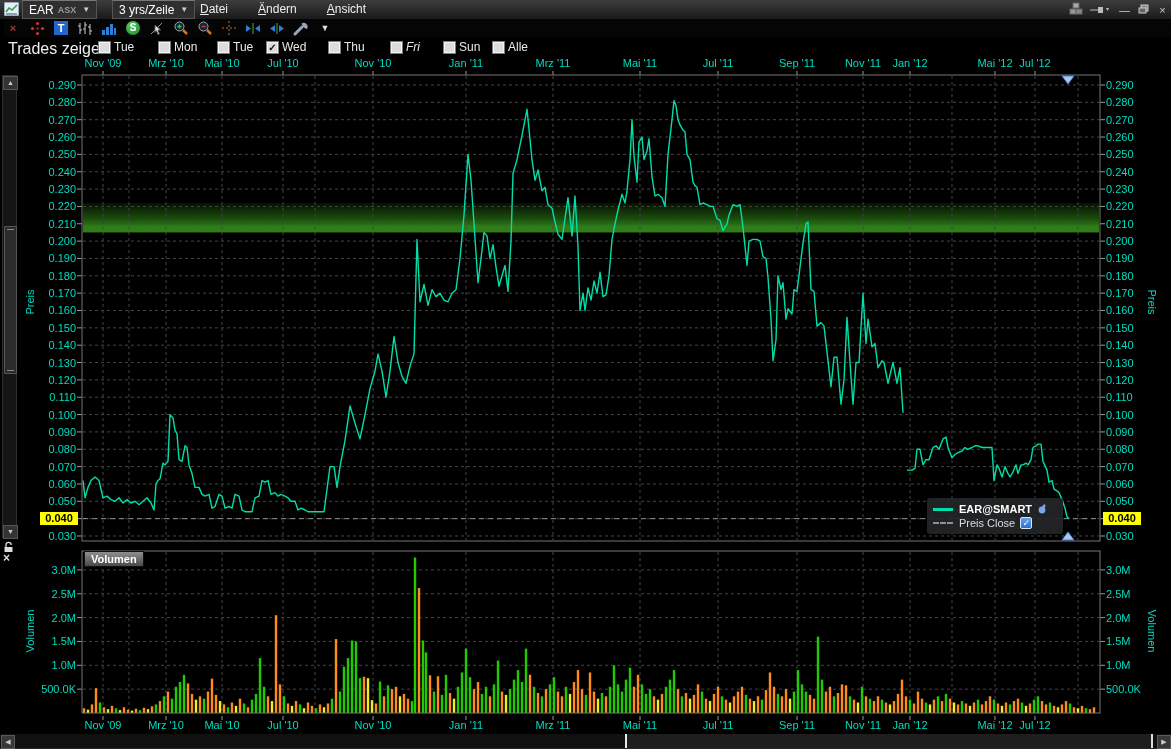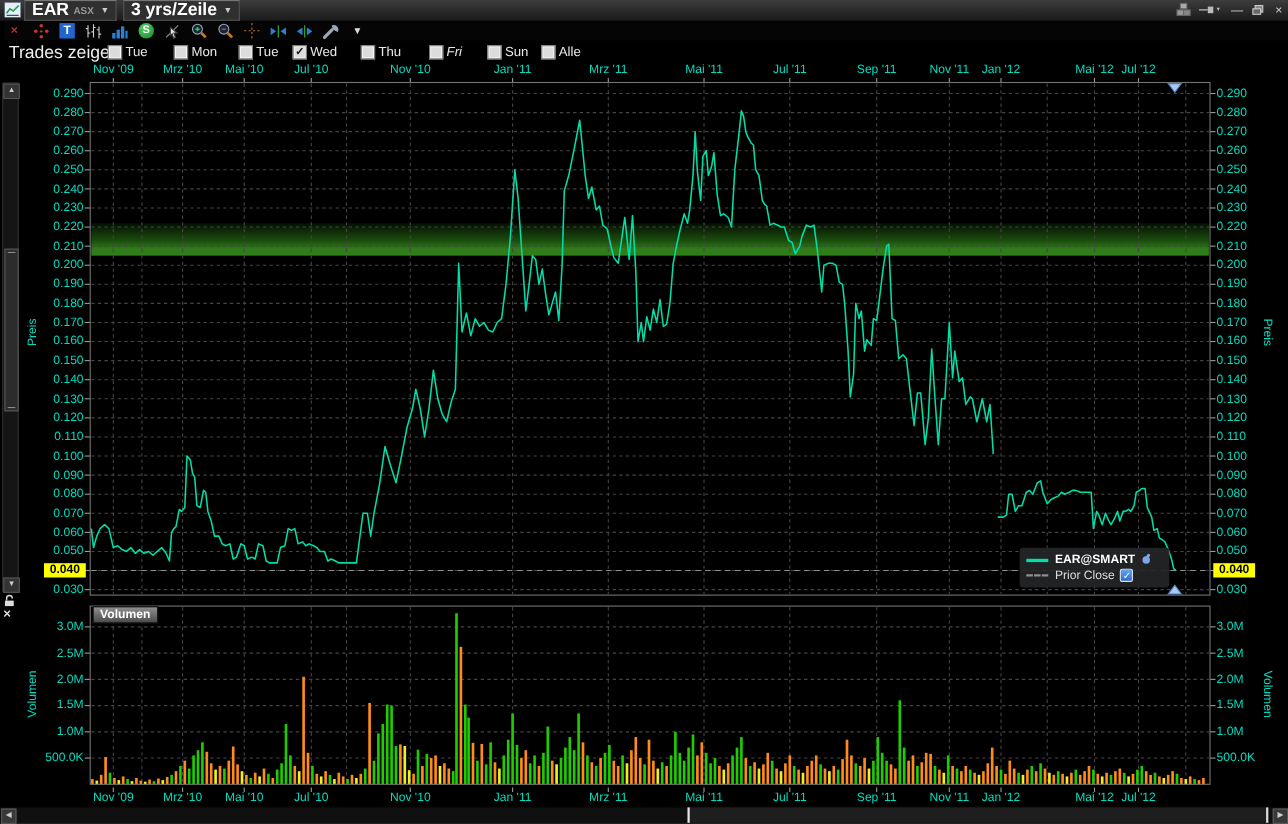--- a/index.html
+++ b/index.html
@@ -6,21 +6,21 @@
   #app{position:relative;width:1171px;height:749px;background:#000;overflow:hidden;
        font-family:"Liberation Sans",sans-serif;-webkit-font-smoothing:antialiased;}
   
   #titlebar{position:absolute;left:0;top:0;width:1171px;height:19px;
     background:linear-gradient(#3d3d3d,#1a1a1a);border-bottom:1px solid #000;z-index:10;}
   #appicon{position:absolute;left:4px;top:2px;}
   .tseg{position:absolute;top:0;height:19px;display:flex;align-items:center;
         background:#2f2f2f;border:1px solid #555;border-top-color:#777;box-sizing:border-box;padding:0 6px;cursor:default;}
   #symclick{left:22px;}
   #tfclick{left:112px;}
-  .sym{color:#fff;font-weight:bold;font-size:16px;}
+  .sym{color:#fff;font-weight:normal;font-size:12px;}
   .exch{color:#999;font-weight:bold;font-size:9px;margin-left:4px;}
   .dd{color:#ccc;font-size:8px;margin-left:6px;}
   #menubar{position:absolute;left:185px;top:0;height:19px;display:flex;align-items:center;}
   .menu{color:#eee;font-size:12px;padding:0 15px;height:19px;line-height:19px;cursor:default;}
   .menu u{text-decoration:underline;}
   #winbtns{position:absolute;right:2px;top:2px;display:flex;align-items:center;gap:6px;}
   .wbtn{color:#ccc;font-size:11px;width:13px;text-align:center;cursor:default;}
   
   #toolbar{position:absolute;left:4px;top:19px;width:1167px;height:18px;background:#050505;
            display:flex;align-items:center;gap:6px;z-index:10;}
@@ -94,20 +94,25 @@
     </span>
     <div class="tseg" id="symclick">
       <span class="sym">EAR</span>
       <span class="exch">ASX</span>
       <span class="dd">▼</span>
     </div>
     <div class="tseg" id="tfclick">
       <span class="sym">3 yrs/Zeile</span>
       <span class="dd">▼</span>
     </div>
+    <div id="menubar">
+        <span class="menu"><u>D</u>atei</span>
+        <span class="menu"><u>Ä</u>ndern</span>
+        <span class="menu"><u>A</u>nsicht</span>
+      </div>
     <div id="winbtns">
       <span class="wbtn"><svg width="14" height="13">
             <rect x="4" y="1" width="6" height="5" fill="#aaa" stroke="#666"></rect>
             <rect x="1" y="7" width="6" height="5" fill="#999" stroke="#666"></rect>
             <rect x="7" y="7" width="6" height="5" fill="#888" stroke="#666"></rect>
           </svg></span>
       <span class="wbtn" style="width:24px"><svg width="22" height="9">
             <path d="M1 5h8" stroke="#bbb"></path>
             <rect x="9" y="2" width="5" height="6" fill="#bbb"></rect>
             <path d="M17 3l3 0 -1.5 3z" fill="#bbb"></path>
@@ -773,21 +778,21 @@
     <div class="lrow">
       <span class="sw1"></span>
       <span class="lt1">EAR@SMART</span>
       <span style="margin-left:5px"><svg width="11" height="10">
             <circle cx="5" cy="6" r="3.4" fill="#7fa3e8"></circle>
             <rect x="5" y="0" width="2.6" height="6" rx="1.2" fill="#7fa3e8" transform="rotate(35 6 3)"></rect>
           </svg></span>
     </div>
     <div class="lrow">
       <span class="sw2"></span>
-      <span class="lt2">Prior Close</span>
+      <span class="lt2">Preis Close</span>
       <span class="lchk">✓</span>
     </div>
   </div>
 
   <div id="vscroll">
     <span class="vsbtn" style="top:0;">▲</span>
     <div id="vthumb"></div>
     <span class="vsbtn" style="top:449px;">▼</span>
   </div>
   <span id="lockicon"><svg width="11" height="12">

